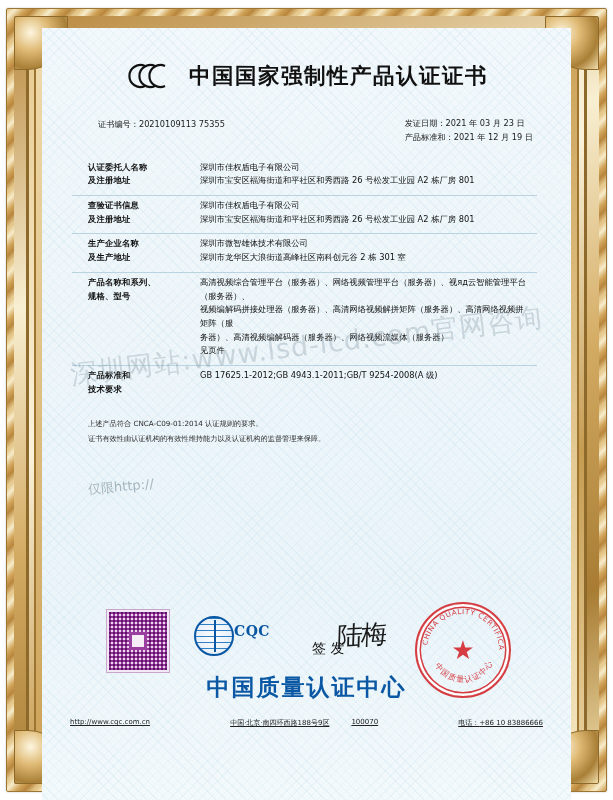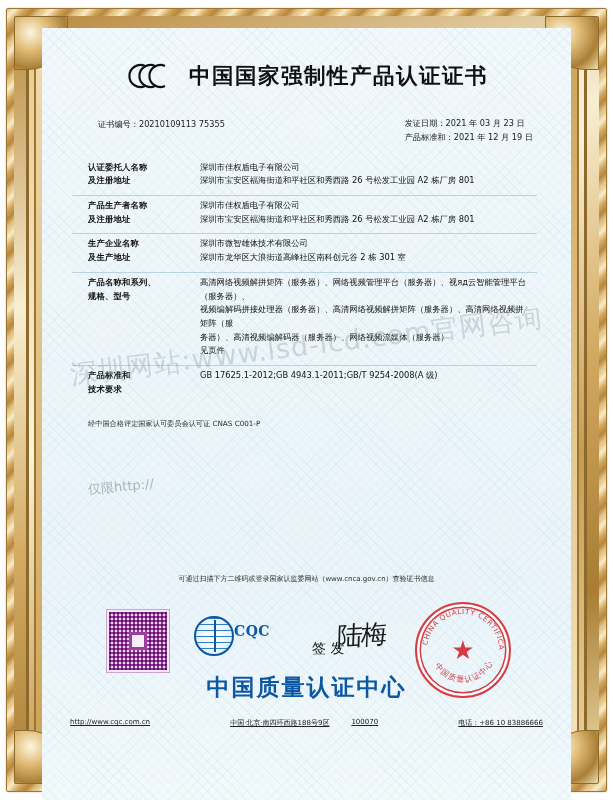--- a/index.html
+++ b/index.html
@@ -391,21 +391,21 @@
           <span class="val-line">认证委托人名称</span>
           <span class="val-line">及注册地址</span>
         </td>
         <td class="value">
           <span class="val-line">深圳市佳权盾电子有限公司</span>
           <span class="val-line">深圳市宝安区福海街道和平社区和秀西路 26 号松发工业园 A2 栋厂房 801</span>
         </td>
       </tr>
       <tr class="sep">
         <td class="label">
-          <span class="val-line">产品生产者名称</span>
+          <span class="val-line">查验证书信息</span>
           <span class="val-line">及注册地址</span>
         </td>
         <td class="value">
           <span class="val-line">深圳市佳权盾电子有限公司</span>
           <span class="val-line">深圳市宝安区福海街道和平社区和秀西路 26 号松发工业园 A2 栋厂房 801</span>
         </td>
       </tr>
       <tr class="sep">
         <td class="label">
           <span class="val-line">生产企业名称</span>
@@ -415,46 +415,46 @@
           <span class="val-line">深圳市微智雄体技术有限公司</span>
           <span class="val-line">深圳市龙华区大浪街道高峰社区南科创元谷 2 栋 301 室</span>
         </td>
       </tr>
       <tr class="sep">
         <td class="label">
           <span class="val-line">产品名称和系列、</span>
           <span class="val-line">规格、型号</span>
         </td>
         <td class="value">
-          <span class="val-line">高清网络视频解拼矩阵（服务器）、网络视频管理平台（服务器）、视яд云智能管理平台（服务器）、</span>
+          <span class="val-line">高清视频综合管理平台（服务器）、网络视频管理平台（服务器）、视яд云智能管理平台（服务器）、</span>
           <span class="val-line">视频编解码拼接处理器（服务器）、高清网络视频解拼矩阵（服务器）、高清网络视频拼矩阵（服</span>
           <span class="val-line">务器）、高清视频编解码器（服务器）、网络视频流媒体（服务器）</span>
           <span class="val-line">见页件</span>
         </td>
       </tr>
       <tr>
         <td class="label">
           <span class="val-line">产品标准和</span>
           <span class="val-line">技术要求</span>
         </td>
         <td class="value">
           <span class="val-line">GB 17625.1-2012;GB 4943.1-2011;GB/T 9254-2008(A 级)</span>
         </td>
       </tr>
     </tbody>
       </table>
 
     <div class="notes">
-      <div>经中国合格评定国家认可委员会认可证 CNAS C001-P</div>
+      <div>上述产品符合 CNCA-C09-01:2014 认证规则的要求。</div>
+      <div>证书有效性由认证机构的有效性维持能力以及认证机构的监督管理来保障。</div>
     </div>
 
     <div class="watermark">深圳网站:www.lsd-lcd.com官网咨询</div>
     <div class="watermark2">仅限http://</div>
 
-    <div class="scan-note">可通过扫描下方二维码或登录国家认监委网站（www.cnca.gov.cn）查验证书信息</div>
 
     <div class="bottom">
 
       <div class="qr"></div>
 
       <div class="cqc-logo">
         <div class="cqc-globe"></div>
         <div class="cqc-text">CQC</div>
       </div>
 

